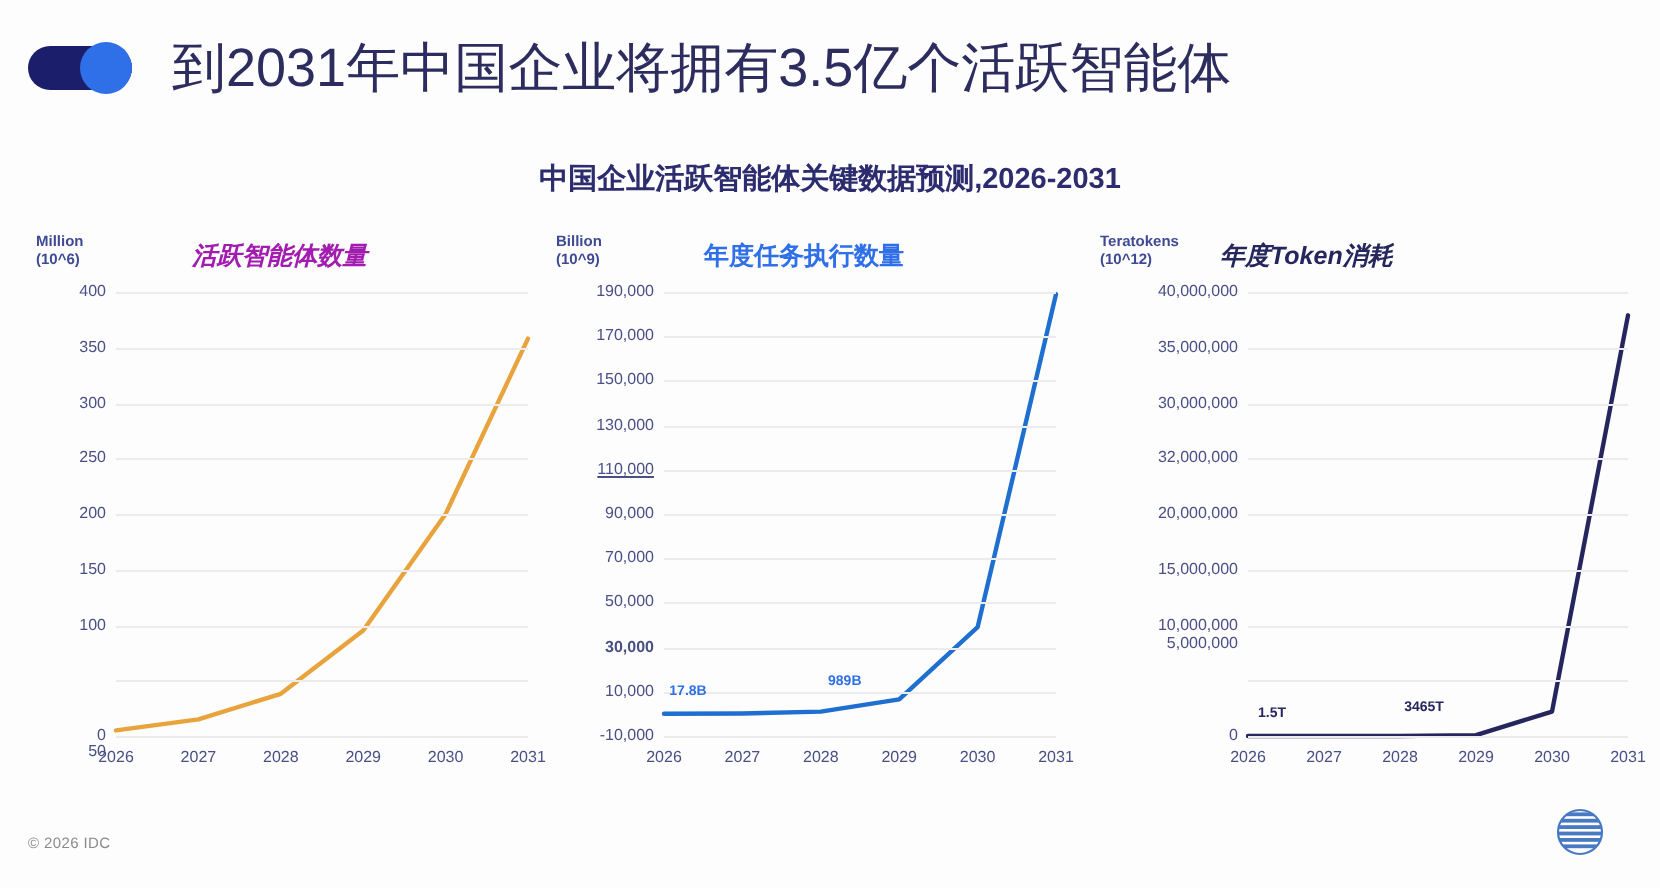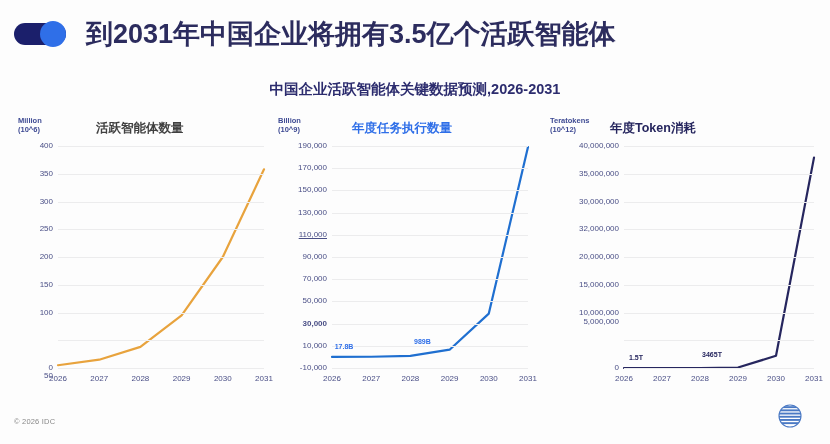--- a/index.html
+++ b/index.html
@@ -52,21 +52,21 @@
     position: absolute;
     left: 26px;
     top: 0px;
     width: 26px;
     height: 26px;
     border-radius: 50%;
     background: #2f6fe8;
   }
   #main-title {
     font-size: 27px;
-    font-weight: 700;
+    font-weight: 400;
     color: #2c2c5e;
     letter-spacing: 0px;
     white-space: nowrap;
     margin-left: 6px;
     line-height: 1;
   }
 
   
   #subtitle {
     position: absolute;
@@ -107,23 +107,23 @@
     color: #3e4a93;
     white-space: nowrap;
   }
   .chart-title {
     position: absolute;
     top: 8px;
     font-size: 12.5px;
     font-weight: 700;
     white-space: nowrap;
   }
-  #panel-0 .chart-title { left: 82px; color: #404040; }
+  #panel-0 .chart-title { left: 82px; color: #a21caf; font-style: italic; }
   #panel-1 .chart-title { left: 78px; color: #2f6fe8; }
-  #panel-2 .chart-title { left: 64px; color: #26265e; }
+  #panel-2 .chart-title { left: 64px; color: #26265e; font-style: italic; }
 
   .plot {
     position: absolute;
     top: 34px;
     height: 222px;
   }
   #panel-0 .plot { left: 44px; width: 206px; }
   #panel-1 .plot { left: 58px; width: 196px; }
   #panel-2 .plot { left: 78px; width: 190px; }
 

